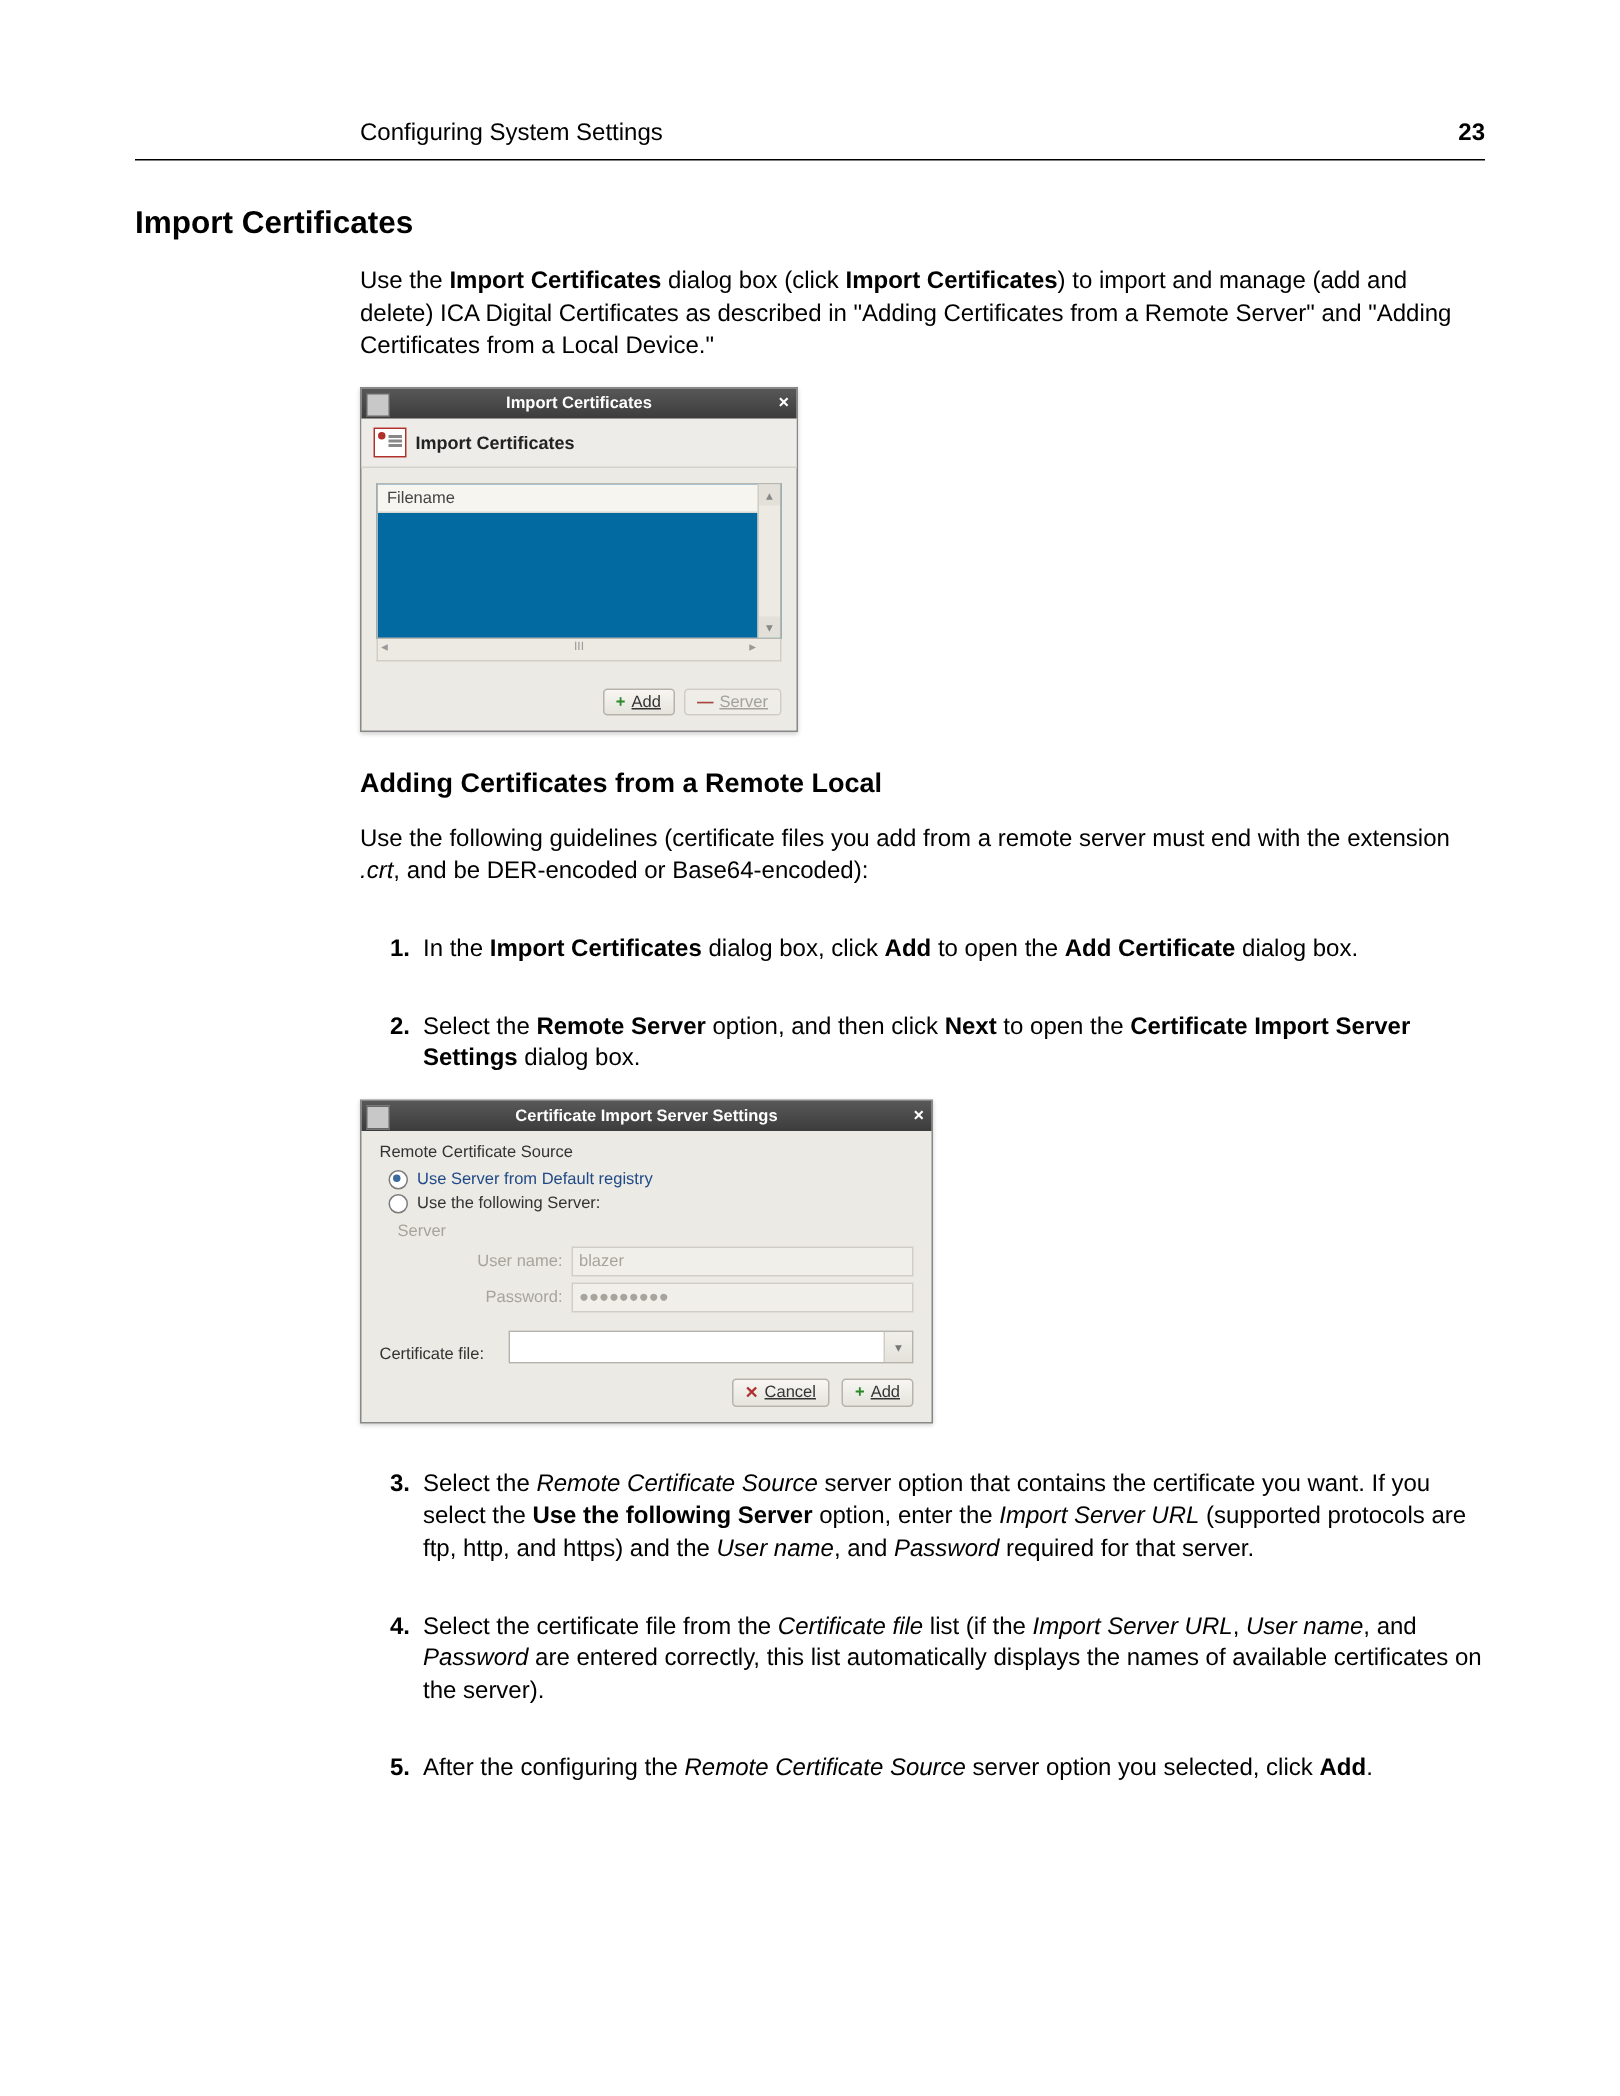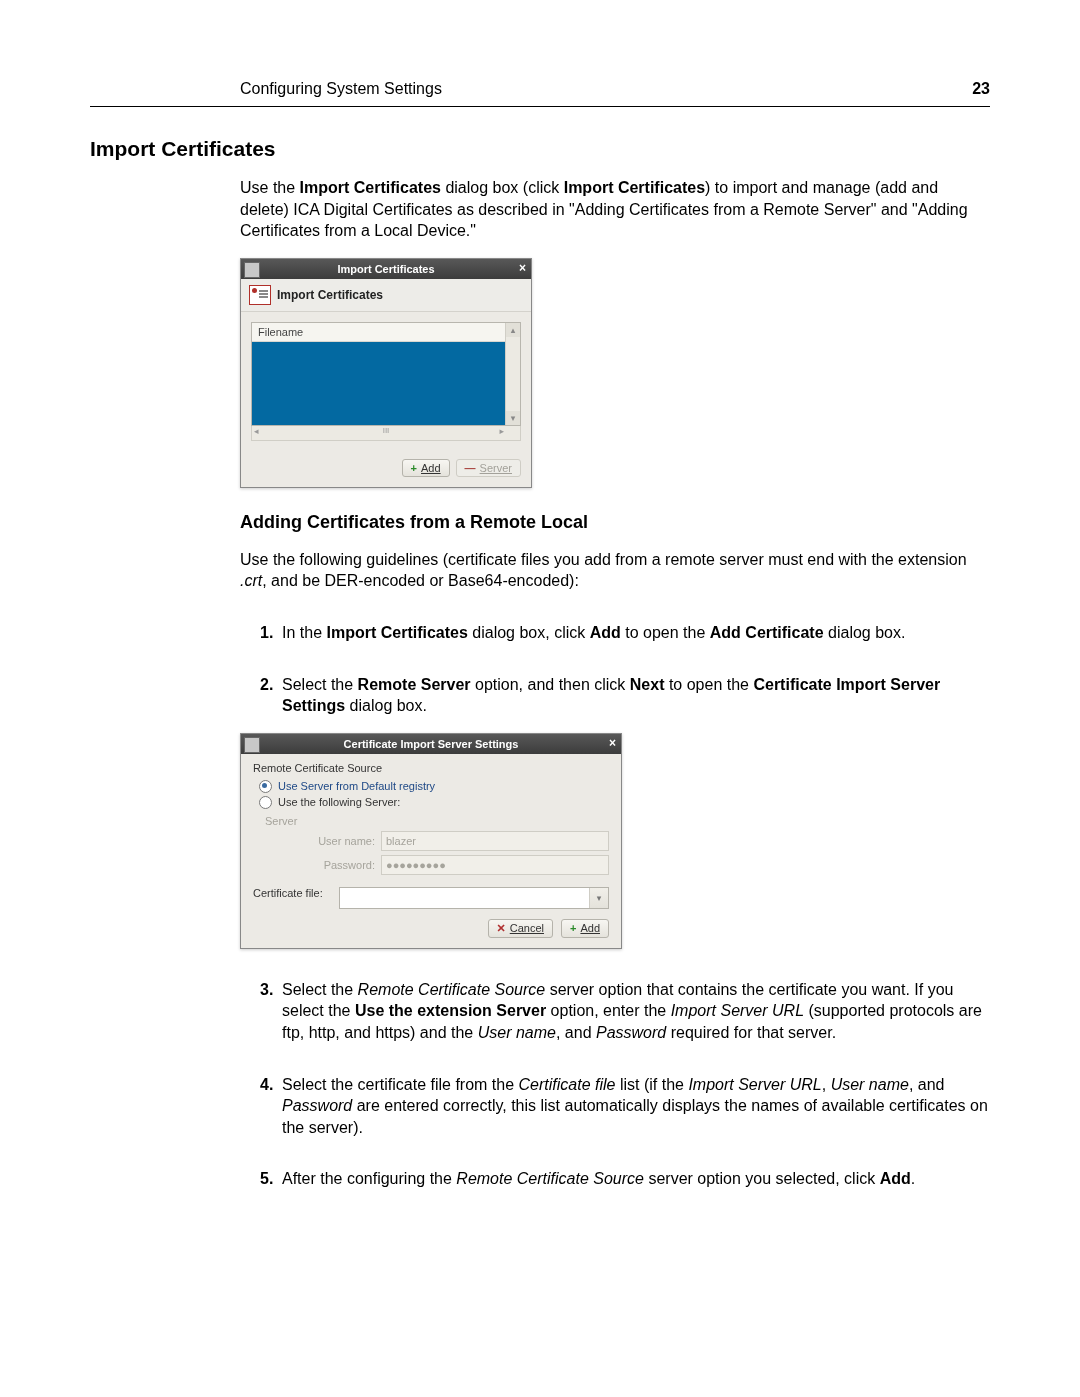--- a/index.html
+++ b/index.html
@@ -291,21 +291,21 @@
     background: #f1efe9;
     color: #a6a49c;
     font-size: 11px;
     padding: 0 4px;
     line-height: 18px;
     overflow: hidden;
     white-space: nowrap;
   }
   .certfile-row {
     display: flex;
-    align-items: flex-start;
+    align-items: flex-end;
     margin-top: 12px;
     gap: 16px;
   }
   .certfile-row .flabel2 {
     font-size: 11px;
     color: #333;
   }
   .certfile-row .combo {
     flex: 1;
     height: 20px;
@@ -443,21 +443,21 @@
         <span class="gtk-btn">
             <span class="plus">+</span>
             <span style="text-decoration:underline">Add</span>
           </span>
       </div>
     </div>
   </div>
 
   <ol class="ol" start="3" style="counter-reset:item 2">
     <li>
-      <span>Select the </span><i>Remote Certificate Source</i><span> server option that contains the certificate you want. If you select the </span><b>Use the extension Server</b><span> option, enter the </span><i>Import Server URL</i><span> (supported protocols are ftp, http, and https) and the </span><i>User name</i><span>, and </span><i>Password</i><span> required for that server.</span>
+      <span>Select the </span><i>Remote Certificate Source</i><span> server option that contains the certificate you want. If you select the </span><b>Use the following Server</b><span> option, enter the </span><i>Import Server URL</i><span> (supported protocols are ftp, http, and https) and the </span><i>User name</i><span>, and </span><i>Password</i><span> required for that server.</span>
     </li>
     <li>
       <span>Select the certificate file from the </span><i>Certificate file</i><span> list (if the </span><i>Import Server URL</i><span>, </span><i>User name</i><span>, and </span><i>Password</i><span> are entered correctly, this list automatically displays the names of available certificates on the server).</span>
     </li>
     <li>
       <span>After the configuring the </span><i>Remote Certificate Source</i><span> server option you selected, click </span><b>Add</b><span>.</span>
     </li>
   </ol>
 
 </div>

